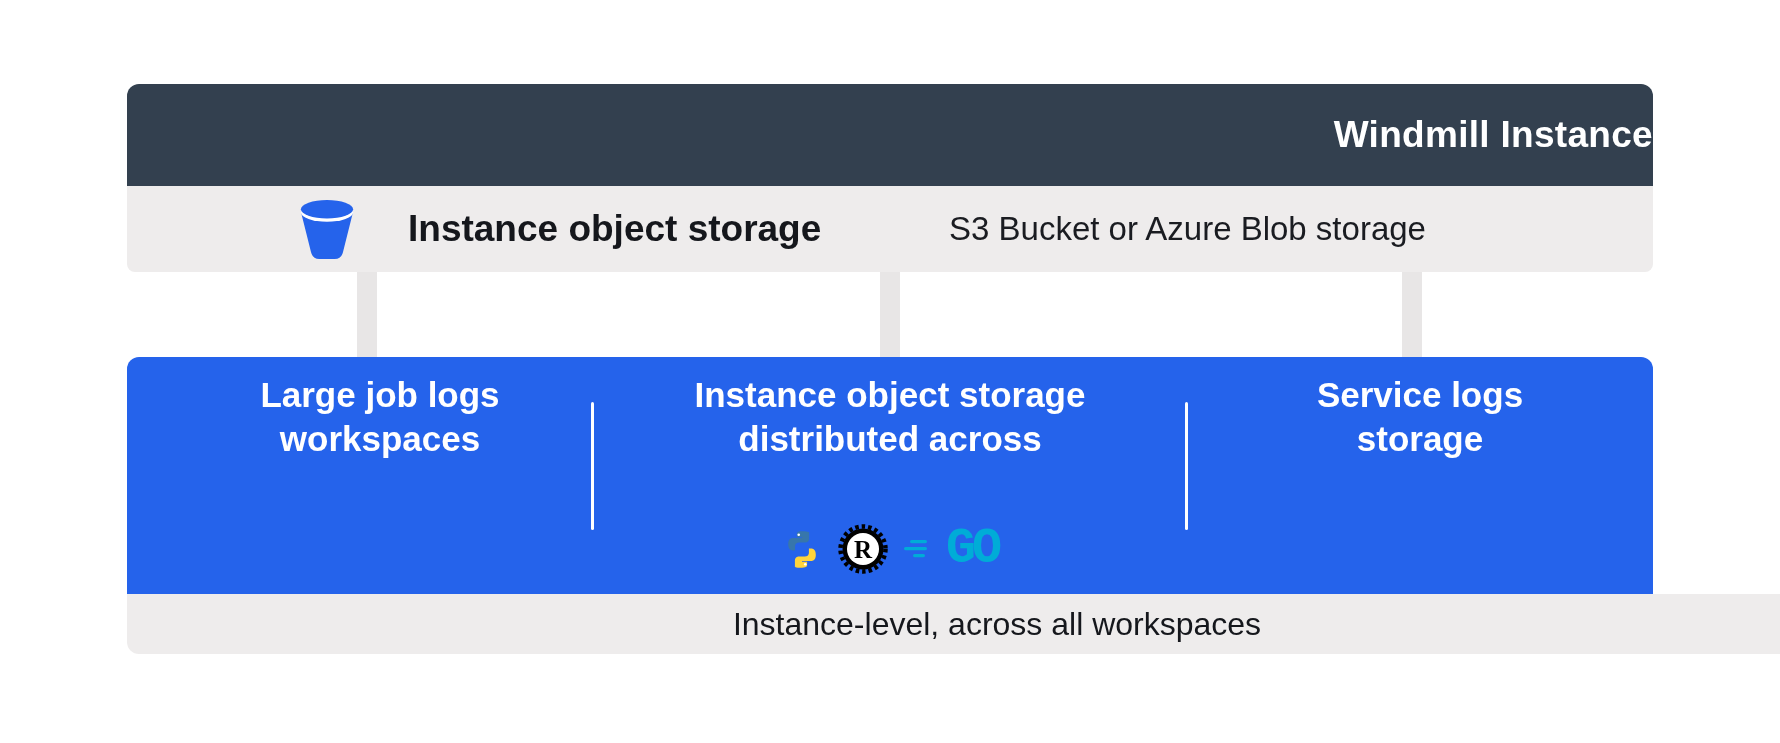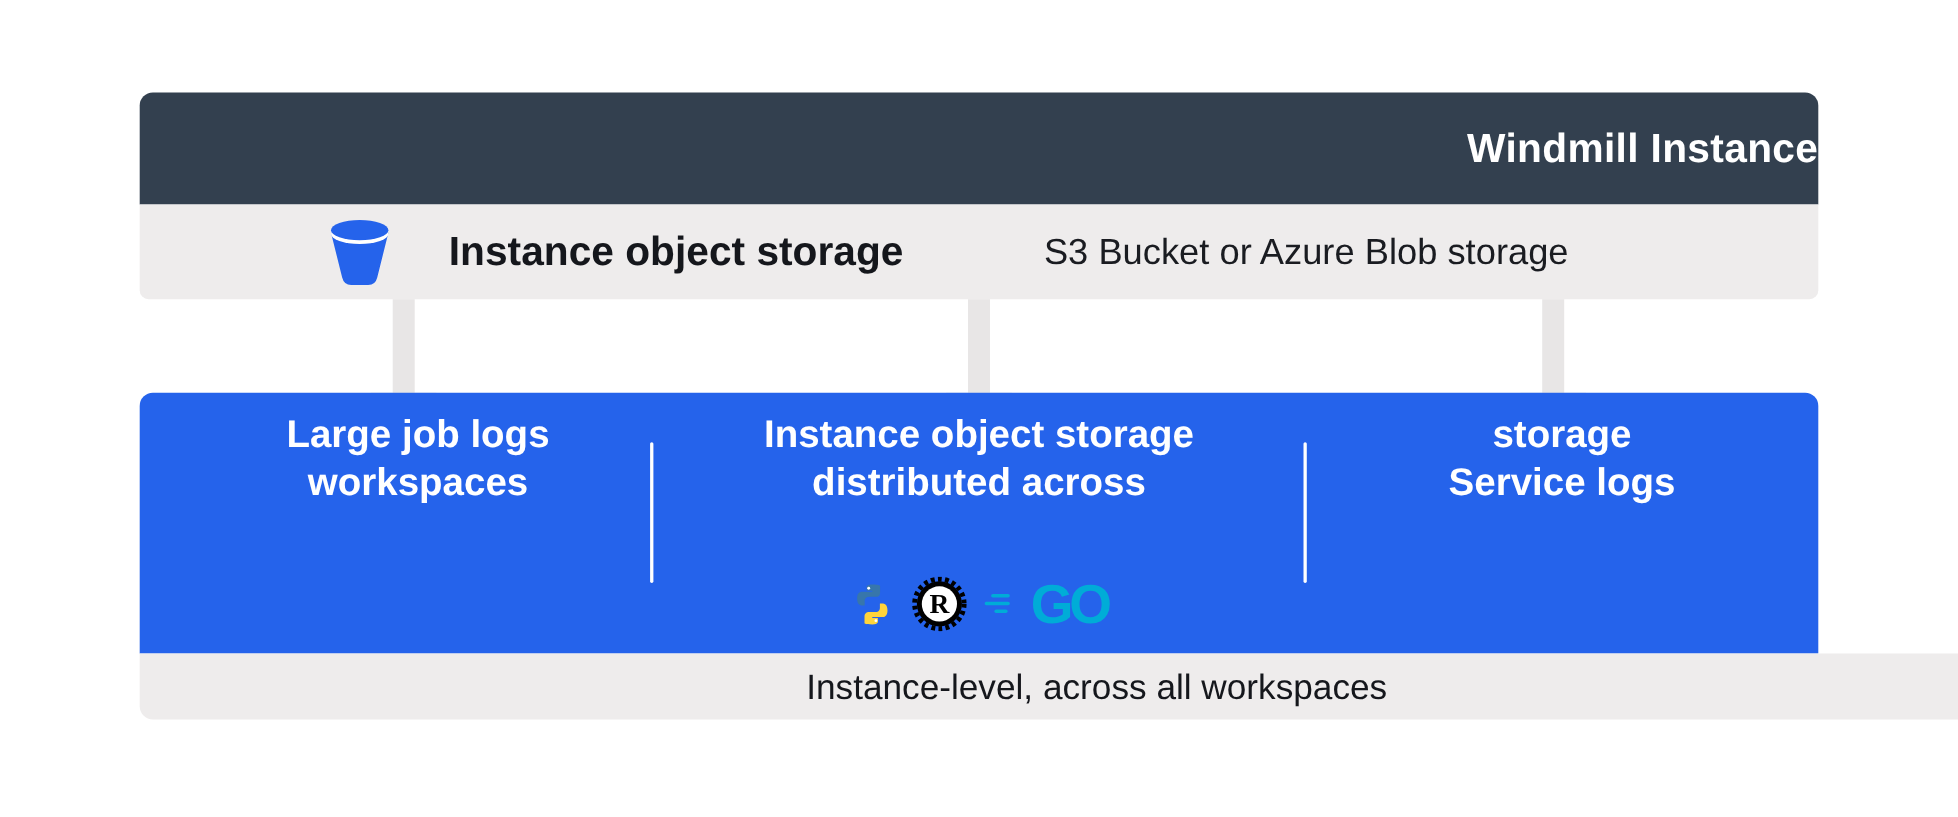--- a/index.html
+++ b/index.html
@@ -58,21 +58,21 @@
   .divider {
     position:absolute; top:45px; width:3px; height:128px;
     background:#ffffff; border-radius:2px;
   }
   .d1 { left:464px; } .d2 { left:1058px; }
 
   .lang-row {
     position:absolute; left:0; right:0; top:166px; height:52px;
     display:flex; align-items:center; justify-content:center; gap:16px;
   }
-  .go-wrap { display:flex; align-items:center; gap:16px; }
+  .go-wrap { display:flex; align-items:center; gap:16px;font-family:Liberation Mono, monospace; }
   .go-text {
     font-size:50px; font-weight:700; color:#00ACD7;
     letter-spacing:-4px; line-height:44px;
   }
 
   .footer {
     position:absolute; left:127px; top:594px; width:1740px; height:60px;
     background:#EEECEC; border-radius:0 0 12px 12px;
     display:flex; align-items:center; justify-content:center;
   }
@@ -150,22 +150,22 @@
           </svg>
           <div class="go-text">GO</div>
         </div>
       </div>
     </div>
 
     <div class="divider d2"></div>
 
     <div class="section s3">
       <div class="section-label">
+        <span>Service logs</span>
         <span>storage</span>
-        <span>Service logs</span>
       </div>
     </div>
   </div>
 
   <div class="footer">
     <div class="footer-text">Instance-level, across all workspaces</div>
   </div>
 
 </div>
 

